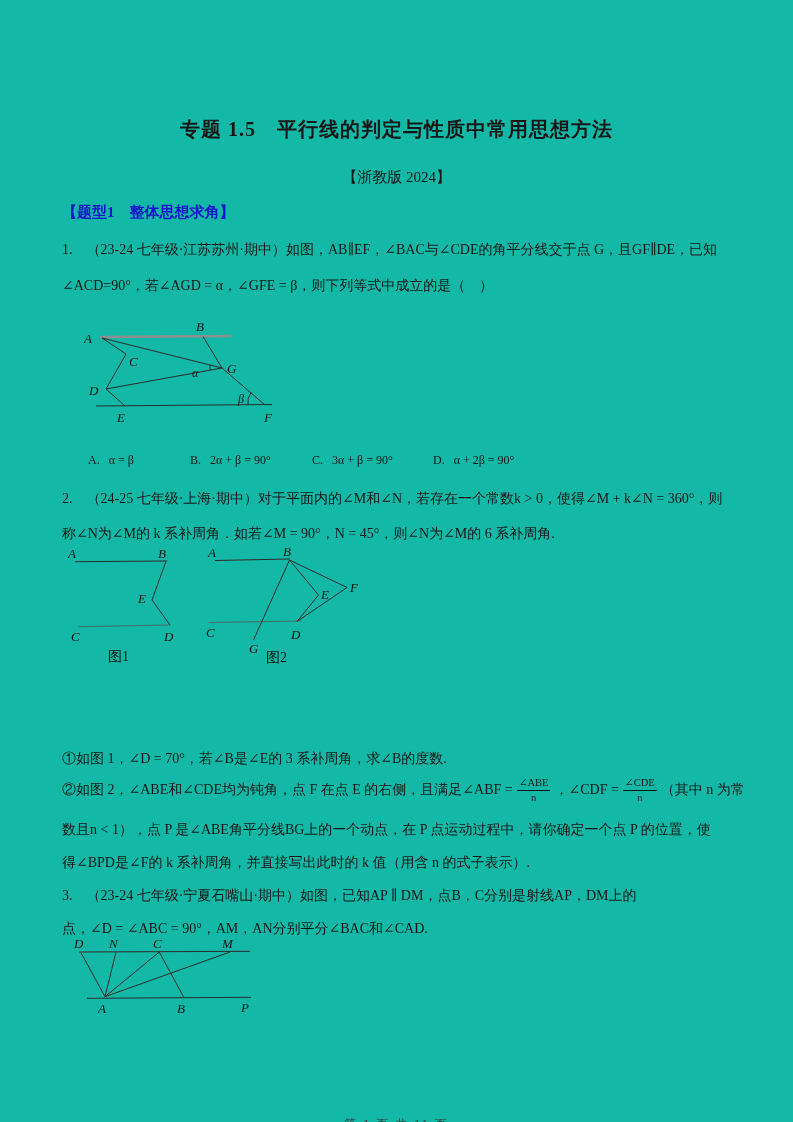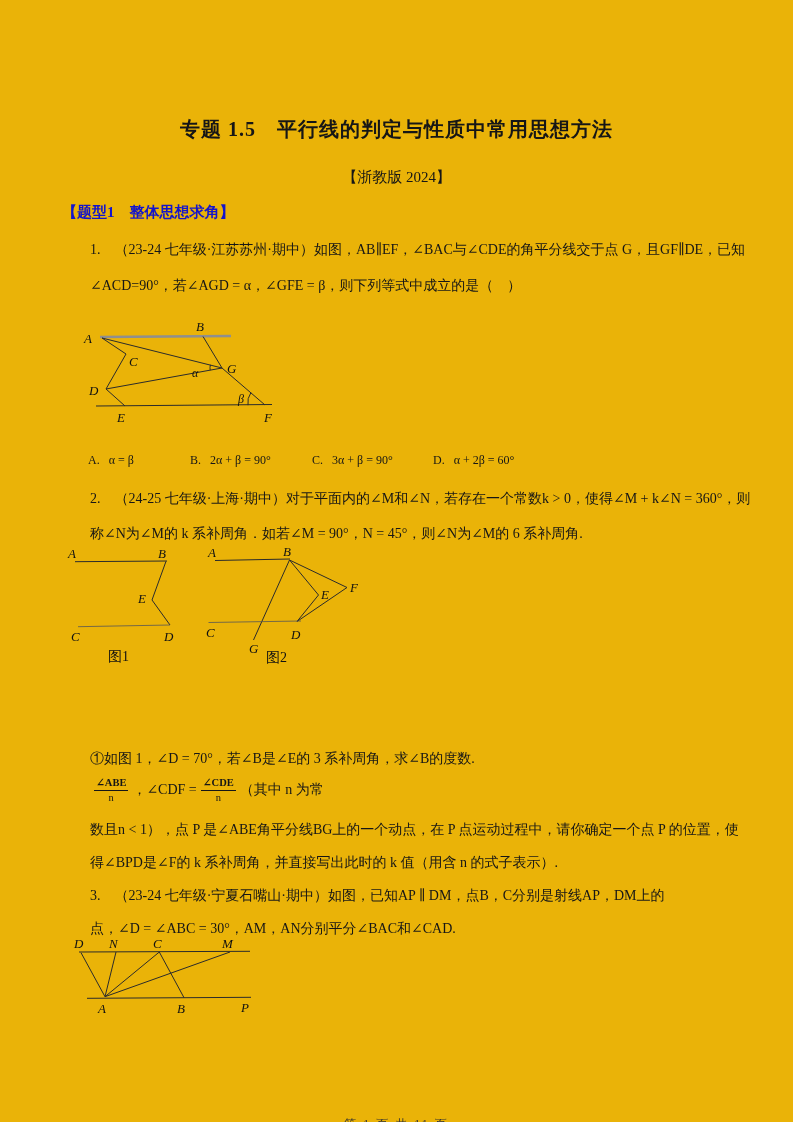--- a/index.html
+++ b/index.html
@@ -1,37 +1,37 @@
 <!DOCTYPE html>
 <html><head>
 <meta charset="utf-8">
 <style>
   html,body{margin:0;padding:0;background:#e8e8e8;}
   .page{
     position:relative;
     width:793px;height:1122px;
-    background:#eab308;
+    background:#14b8a6;
     font-family:"Liberation Serif","DejaVu Serif",serif;
     color:#161616;
     margin:0 auto;
     overflow:hidden;
   }
   .abs{position:absolute;white-space:nowrap;}
   .center{left:0;width:793px;text-align:center;}
   .doc-title{top:116px;font-size:20px;font-weight:bold;letter-spacing:1px;}
   .edition{top:168px;font-size:15px;font-weight:normal;}
   .section-h{top:203px;left:62px;font-size:15px;font-weight:bold;text-align:right;}
-  .t-line{font-size:14px;line-height:20px;margin-left:28px;}
+  .t-line{font-size:14px;line-height:20px;}
   .opt{font-size:12px;top:453px;}
   .opt-key{margin-right:9px;}
   .frac{
     display:inline-flex;flex-direction:column;align-items:center;
     font-size:10.5px;line-height:1.25;margin:0 4px;vertical-align:middle;
   }
-  .frac .num{border-bottom:1px solid #161616;padding:0 2px;font-weight:bold;}
+  .frac .num{border-bottom:1px solid #161616;padding:0 2px;}
   .frac-line{display:flex;align-items:center;height:34px;}
   .footer{top:1116px;font-size:12px;letter-spacing:2px;color:#333;}
   svg{position:absolute;overflow:visible;}
   svg line, svg polyline, svg path{stroke:#2b2b2b;stroke-width:1;fill:none;}
   svg .thick{stroke:#8f8f8f;stroke-width:2.6;}
   svg .thin{stroke:#555;stroke-width:0.8;}
   svg text{font-family:"Liberation Serif","DejaVu Serif",serif;font-size:13px;font-style:italic;fill:#111;stroke:none;}
   svg text.greek{font-size:12px;}
   svg text.caption{font-style:normal;font-size:14px;}
 </style>
@@ -64,21 +64,21 @@
     <text x="117" y="422">E</text>
     <text x="264" y="422">F</text>
     <text x="227" y="373">G</text>
     <text class="greek" x="192" y="377">α</text>
     <text class="greek" x="238" y="403">β</text>
   </svg>
 
   <div class="abs opt" style="left:88px"><span class="opt-key">A.</span><span>α = β</span></div>
   <div class="abs opt" style="left:190px"><span class="opt-key">B.</span><span>2α + β = 90°</span></div>
   <div class="abs opt" style="left:312px"><span class="opt-key">C.</span><span>3α + β = 90°</span></div>
-  <div class="abs opt" style="left:433px"><span class="opt-key">D.</span><span>α + 2β = 60°</span></div>
+  <div class="abs opt" style="left:433px"><span class="opt-key">D.</span><span>α + 2β = 90°</span></div>
 
   <div class="abs t-line" style="top:489px;left:62px">2.　（24-25 七年级·上海·期中）对于平面内的∠M和∠N，若存在一个常数k &gt; 0，使得∠M + k∠N = 360°，则</div>
   <div class="abs t-line" style="top:524px;left:62px">称∠N为∠M的 k 系补周角．如若∠M = 90°，N = 45°，则∠N为∠M的 6 系补周角.</div>
 
   <svg width="330" height="130" viewBox="60 543 330 130" style="left:60px;top:543px">
 
     <line x1="75" y1="561.7" x2="167" y2="561"></line>
     <polyline points="166,561.3 152,600 170,625"></polyline>
     <line class="thin" x1="78" y1="626.7" x2="170" y2="625"></line>
     <text x="68" y="558">A</text>
@@ -101,36 +101,37 @@
     <text x="350" y="592">F</text>
     <text x="206" y="637">C</text>
     <text x="291" y="639">D</text>
     <text x="249" y="653">G</text>
     <text class="caption" x="266" y="662">图2</text>
   </svg>
 
   <div class="abs t-line" style="top:749px;left:62px">①如图 1，∠D = 70°，若∠B是∠E的 3 系补周角，求∠B的度数.</div>
 
   <div class="abs t-line frac-line" style="top:773px;left:62px">
+    <span>②如图 2，∠ABE和∠CDE均为钝角，点 F 在点 E 的右侧，且满足∠ABF =</span>
     <span class="frac">
       <span class="num">∠ABE</span>
       <span class="den">n</span>
     </span>
     <span>，∠CDF =</span>
     <span class="frac">
       <span class="num">∠CDE</span>
       <span class="den">n</span>
     </span>
     <span>（其中 n 为常</span>
   </div>
   <div class="abs t-line" style="top:820px;left:62px">数且n &lt; 1），点 P 是∠ABE角平分线BG上的一个动点，在 P 点运动过程中，请你确定一个点 P 的位置，使</div>
   <div class="abs t-line" style="top:853px;left:62px">得∠BPD是∠F的 k 系补周角，并直接写出此时的 k 值（用含 n 的式子表示）.</div>
 
   <div class="abs t-line" style="top:886px;left:62px">3.　（23-24 七年级·宁夏石嘴山·期中）如图，已知AP ∥ DM，点B，C分别是射线AP，DM上的</div>
-  <div class="abs t-line" style="top:919px;left:62px">点，∠D = ∠ABC = 30°，AM，AN分别平分∠BAC和∠CAD.</div>
+  <div class="abs t-line" style="top:919px;left:62px">点，∠D = ∠ABC = 90°，AM，AN分别平分∠BAC和∠CAD.</div>
 
   <svg width="260" height="90" viewBox="60 933 260 90" style="left:60px;top:933px">
     <line x1="79" y1="952" x2="250" y2="951.3"></line>
     <line x1="87" y1="998.3" x2="251" y2="997.3"></line>
     <line x1="105" y1="996.7" x2="81" y2="952.7"></line>
     <line x1="105" y1="996.7" x2="116" y2="952"></line>
     <line x1="105" y1="996.7" x2="159.3" y2="952"></line>
     <line x1="105" y1="996.7" x2="230" y2="952"></line>
     <line x1="159.3" y1="952" x2="184" y2="997.7"></line>
     <text x="74" y="948">D</text>

